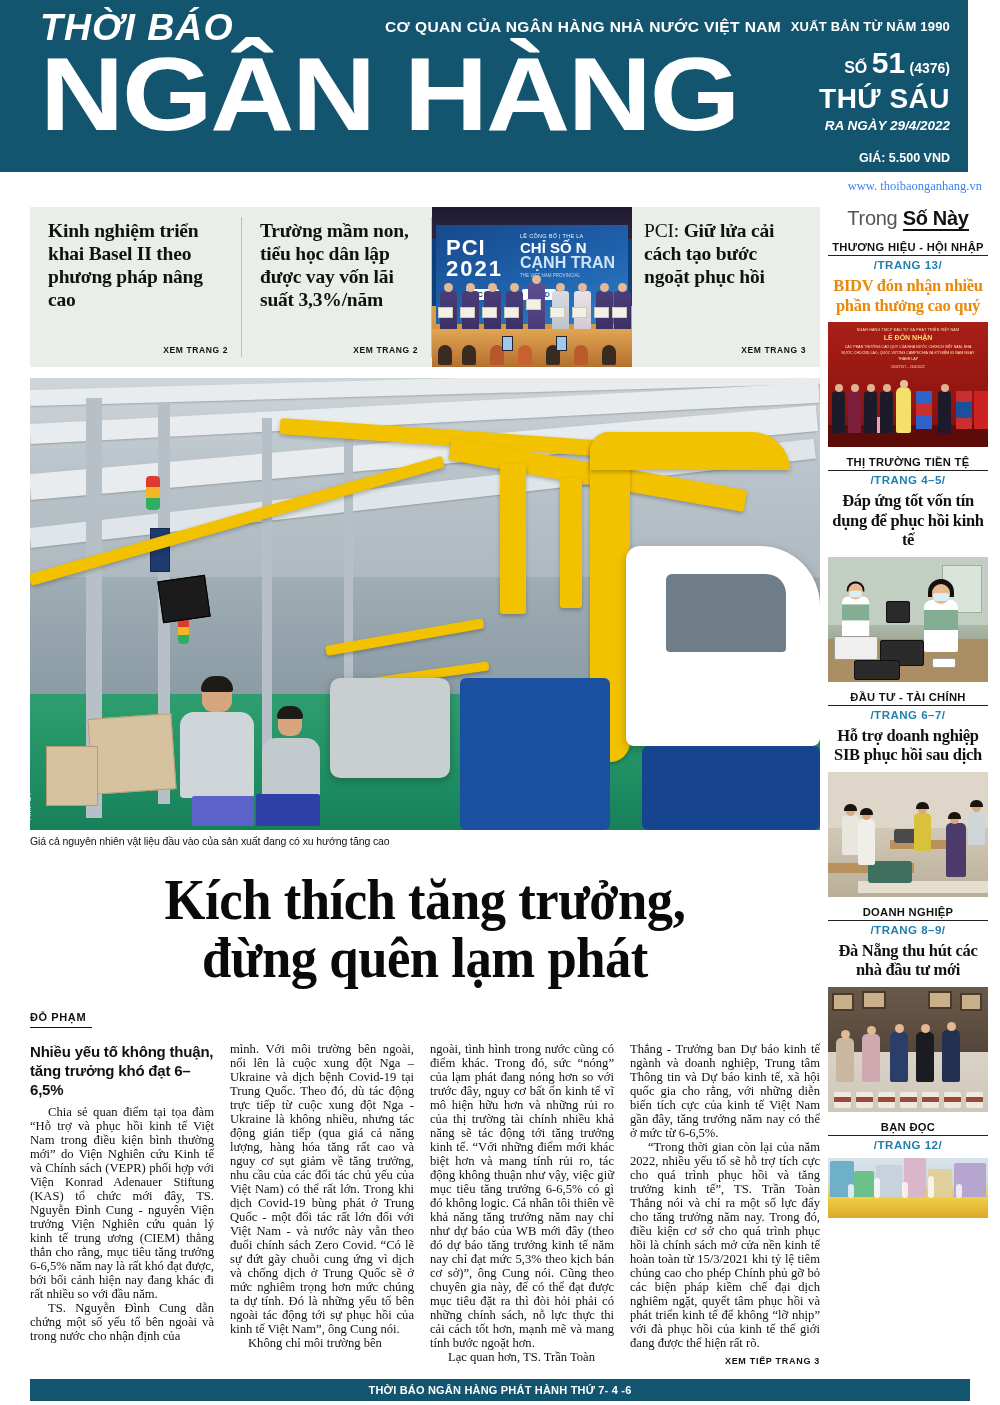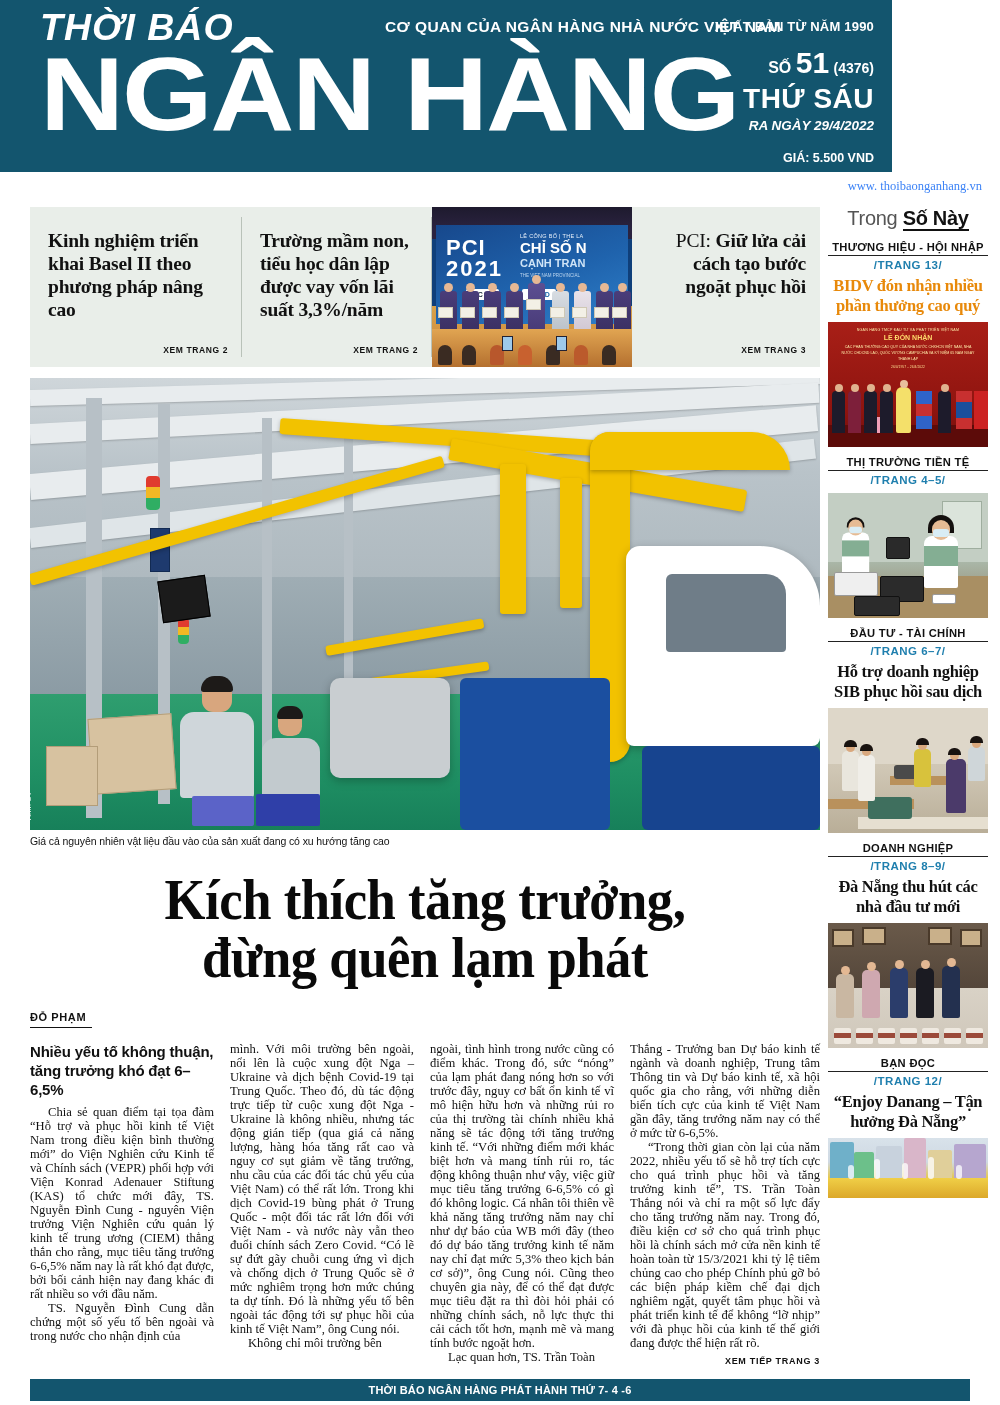--- a/index.html
+++ b/index.html
@@ -6,21 +6,21 @@
   html,body { background:#ffffff; }
   body {
     width:1000px; height:1405px;
     font-family:"Liberation Serif", serif;
     position:relative;
     overflow:hidden;
   }
 
   
   .masthead{
-    position:absolute; left:0; top:0; width:892px; height:172px;
+    position:absolute; left:0; top:0; width:968px; height:172px;
     background:#13556e;
     color:#ffffff;
   }
   .mh-left{
     position:absolute; left:40px; top:8px; width:700px;
   }
   .mh-thoibao{
     font-family:"Liberation Sans", sans-serif;
     font-weight:bold; font-style:italic;
     font-size:36px; letter-spacing:1px;
@@ -93,42 +93,42 @@
   }
 
   
   .teasers{
     position:relative; width:790px; height:160px;
     background:#e9eee9;
     display:flex;
   }
   .teaser{
     position:relative;
-    padding:22px 14px 0 18px;
+    padding:12px 14px 0 18px;
   }
   .teaser.t1{ width:212px; }
   .teaser.t2{ width:190px; }
   .teaser .divider{
     position:absolute; right:0; top:10px; bottom:10px; width:1px; background:#b9c2b9;
   }
   .teaser h3{
     font-family:"Liberation Serif", serif;
     font-weight:bold; font-size:19.5px; line-height:23px;
     color:#111; letter-spacing:-0.2px;
   }
   .teaser .xem{
     position:absolute; right:14px; bottom:12px;
     font-family:"Liberation Sans", sans-serif;
     font-weight:bold; font-size:8.5px; letter-spacing:0.6px; color:#111;
   }
   .teaser-photo{
     width:200px; height:160px; position:relative; overflow:hidden;
     background:#2b2238;
   }
-  .teaser.t3{ width:188px; padding-left:12px;text-align:right; }
+  .teaser.t3{ width:188px; padding-left:12px; }
 
   
   .pci{
     position:absolute; inset:0;
     background:
       linear-gradient(180deg,#1e1a2e 0%, #2a2340 14%, #2a2340 20%, #0f3f7a 20%, #0f3f7a 62%, #d9a24a 62%, #c8833a 100%);
   }
   .pci-screen{
     position:absolute; left:4px; top:18px; right:4px; height:62%;
     background:linear-gradient(160deg,#17488c 0%, #1f63ad 55%, #2f7fc9 100%);
@@ -138,21 +138,21 @@
     font-family:"Liberation Sans", sans-serif; font-weight:bold;
     color:#ffffff; font-size:22px; line-height:21px; letter-spacing:1px;
   }
   .pci-logo .yr{ font-size:22px; letter-spacing:2px; display:block; }
   .pci-txt{
     position:absolute; left:84px; top:8px; right:4px;
     font-family:"Liberation Sans", sans-serif; color:#e8f1fb;
   }
   .pci-txt .l1{ font-size:5.5px; letter-spacing:0.3px; }
   .pci-txt .l2{ font-size:15px; font-weight:bold; color:#fff; line-height:17px; }
-  .pci-txt .l3{ font-size:11px; font-weight:bold; color:#cfe4f7; line-height:14px;}
+  .pci-txt .l3{ font-size:16px; font-weight:bold; color:#cfe4f7; line-height:14px;}
   .pci-txt .l4{ font-size:4.5px; color:#bcd6ef; margin-top:3px;}
   .pci-vcci{
     position:absolute; left:30px; top:64px;
     background:#ffffff; color:#123; font-size:7px; font-weight:bold;
     font-family:"Liberation Sans", sans-serif;
     padding:2px 6px; border-radius:2px; letter-spacing:1px;
   }
   .pci-vcci2{
     position:absolute; left:86px; top:64px;
     background:#ffffff; color:#1462a8; font-size:7px; font-weight:bold;
@@ -604,20 +604,21 @@
         <div class="flag" style="left:88px;background:linear-gradient(180deg,#2f63c9 33%,#c83030 33%,#c83030 66%,#2f63c9 66%)"></div>
         <div class="flag" style="left:128px;background:linear-gradient(180deg,#c83030 30%,#1c4f9c 30%,#1c4f9c 70%,#c83030 70%)"></div>
         <div class="flag" style="left:146px;background:#cc2222"></div>
       </div>
     </div>
   </div>
 
   <div class="sb-block">
     <div class="sb-rubric">THỊ TRƯỜNG TIỀN TỆ</div>
     <div class="sb-page">/TRANG 4–5/</div>
+    <div class="sb-head dark">Đáp ứng tốt vốn tín dụng để phục hồi kinh tế</div>
     <div class="sb-photo">
       <div class="p-bank">
         <div class="wall"></div>
         <div class="shelf"></div>
         <div class="desk"></div>
         <div class="teller" style="left:14px;bottom:44px;transform:scale(.8);transform-origin:bottom left">
           <span class="hair"></span>
             <span class="hd"></span>
             <span class="mask"></span>
             <span class="vest"></span>
@@ -694,21 +695,20 @@
         <div class="pot" style="left:138px">
             <i></i>
           </div>
       </div>
     </div>
   </div>
 
   <div class="sb-block">
     <div class="sb-rubric">BẠN ĐỌC</div>
     <div class="sb-page">/TRANG 12/</div>
-    <div class="sb-head dark">“Enjoy Danang – Tận hưởng Đà Nẵng”</div>
     <div class="sb-photo" style="height:60px">
       <div class="p-city">
         <div class="bldg" style="left:2px;width:24px;height:36px;background:#6fb0c9"></div>
         <div class="bldg" style="left:26px;width:20px;height:26px;background:#6cc08a"></div>
         <div class="bldg" style="left:48px;width:26px;height:32px;background:#c8d2dd"></div>
         <div class="bldg" style="left:76px;width:22px;height:40px;background:#d9b6c9"></div>
         <div class="bldg" style="left:100px;width:24px;height:28px;background:#e0cf9a"></div>
         <div class="bldg" style="left:126px;width:32px;height:34px;background:#b6a6cf"></div>
         <div class="water"></div>
         <div class="spray" style="left:20px;height:14px"></div>

